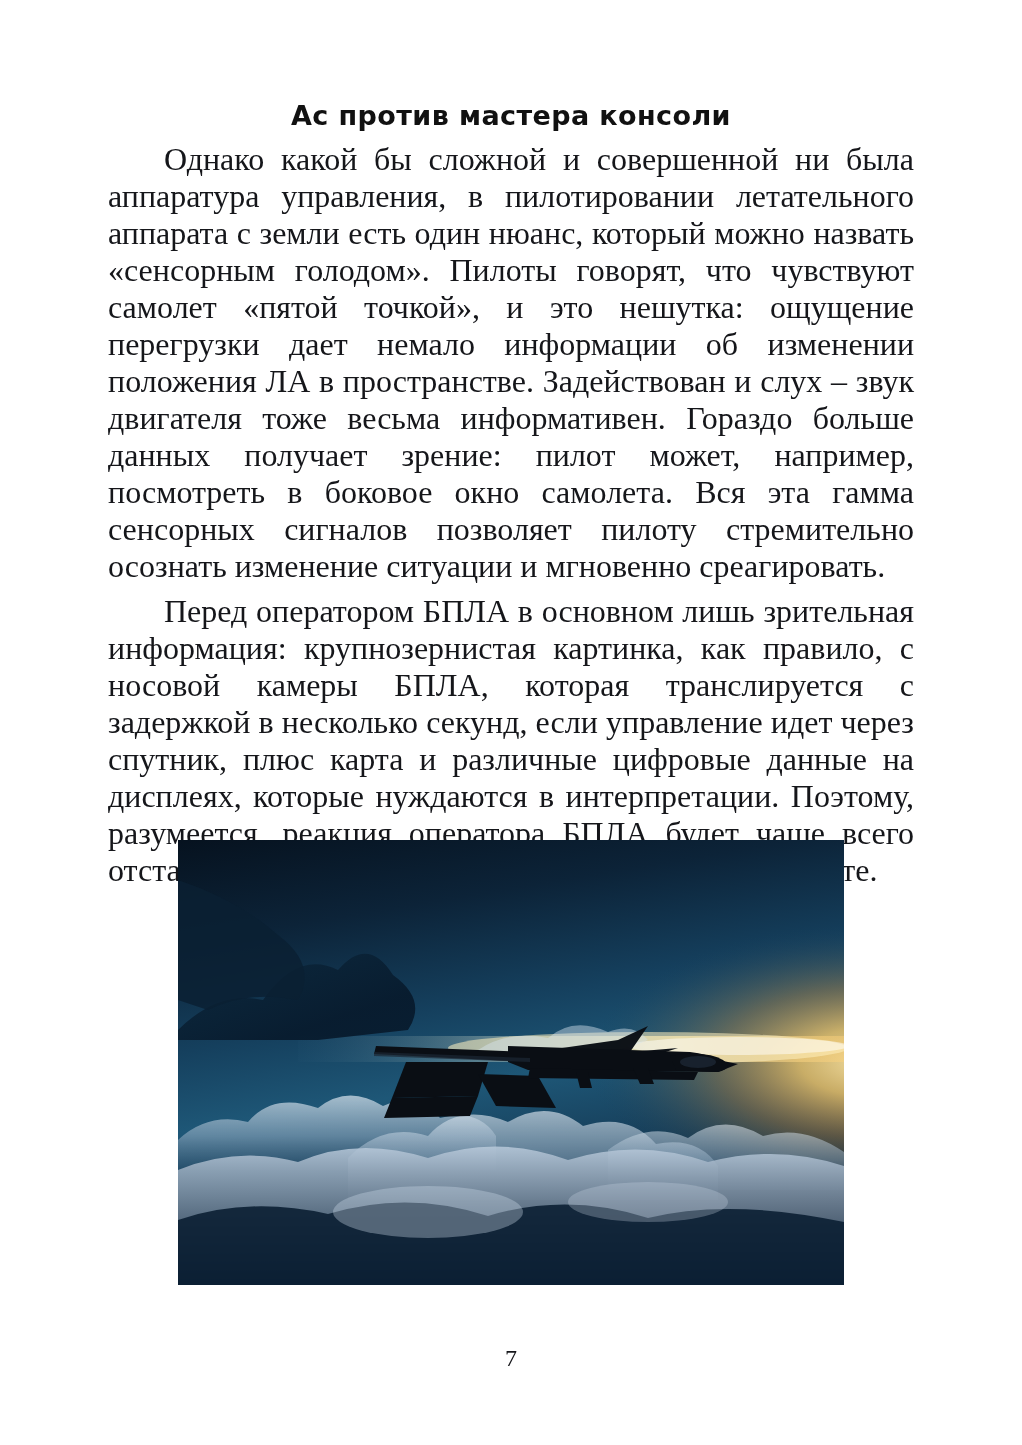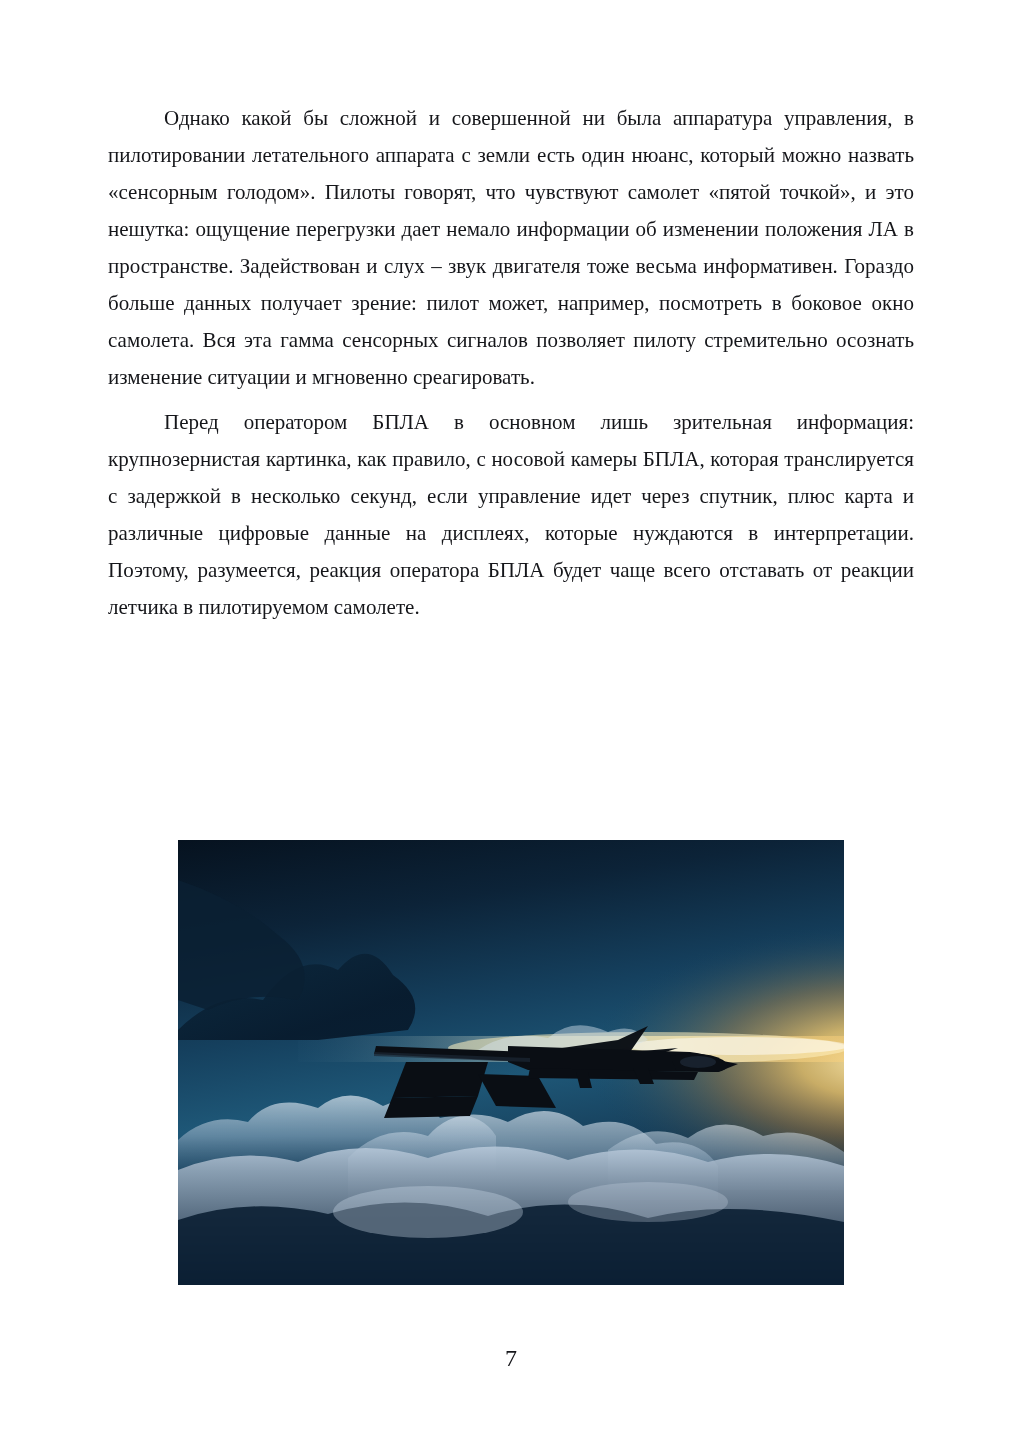--- a/index.html
+++ b/index.html
@@ -28,21 +28,21 @@
     font-family: "DejaVu Sans", sans-serif;
     font-weight: bold;
     font-size: 27px;
     text-align: center;
     letter-spacing: 0.4px;
     margin: 0 0 10px 0;
     color: #111111;
   }
   .para {
     font-family: "Liberation Serif", serif;
-    font-size: 21px;
+    font-size: 32px;
     line-height: 37px;
     text-align: justify;
     text-indent: 56px;
     margin: 0;
     color: #15161a;
     hyphens: none;
   }
   .para + .para {
     margin-top: 8px;
   }
@@ -70,20 +70,21 @@
     font-size: 24px;
     color: #15161a;
   }
 </style>
 </head>
 <body>
 
 <div class="page">
 
   <div class="content">
+    <h1 class="doc-title">Ас против мастера консоли</h1>
     <p class="para">Однако какой бы сложной и совершенной ни была аппаратура управления, в пилотировании летательного аппарата с земли есть один нюанс, который можно назвать «сенсорным голодом». Пилоты говорят, что чувствуют самолет «пятой точкой», и это нешутка: ощущение перегрузки дает немало информации об изменении положения ЛА в пространстве. Задействован и слух – звук двигателя тоже весьма информативен. Гораздо больше данных получает зрение: пилот может, например, посмотреть в боковое окно самолета. Вся эта гамма сенсорных сигналов позволяет пилоту стремительно осознать изменение ситуации и мгновенно среагировать.</p>
     <p class="para">Перед оператором БПЛА в основном лишь зрительная информация: крупнозернистая картинка, как правило, с носовой камеры БПЛА, которая транслируется с задержкой в несколько секунд, если управление идет через спутник, плюс карта и различные цифровые данные на дисплеях, которые нуждаются в интерпретации. Поэтому, разумеется, реакция оператора БПЛА будет чаще всего отставать от реакции летчика в пилотируемом самолете.</p>
   </div>
 
   <div class="figure">
     <svg viewBox="0 0 666 445" preserveAspectRatio="none">
       <defs>
         <linearGradient id="skyGrad" x1="0" y1="0" x2="0.25" y2="1">
           <stop offset="0%" stop-color="#06121f"></stop>
           <stop offset="22%" stop-color="#0c2338"></stop>

